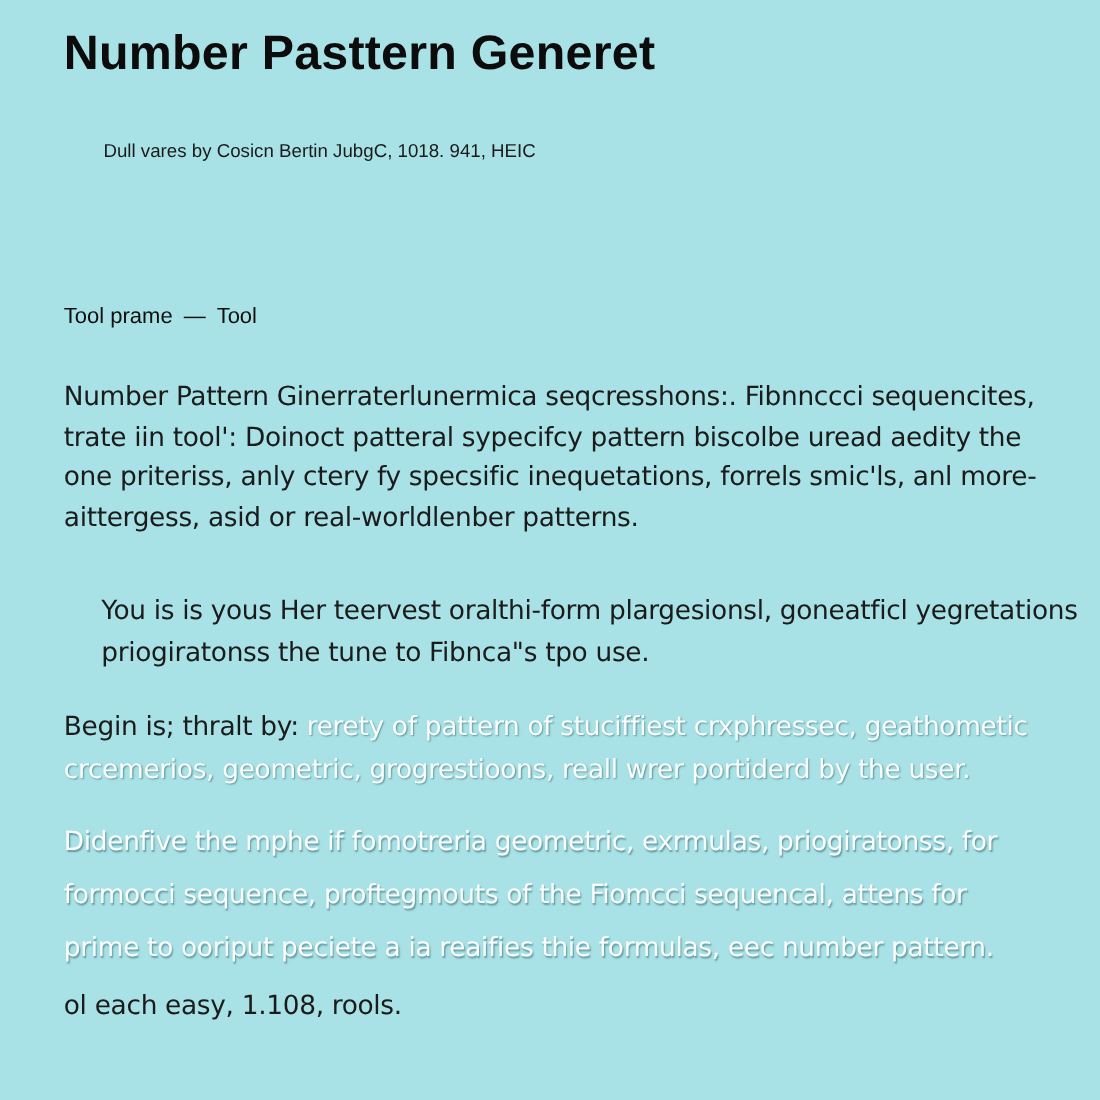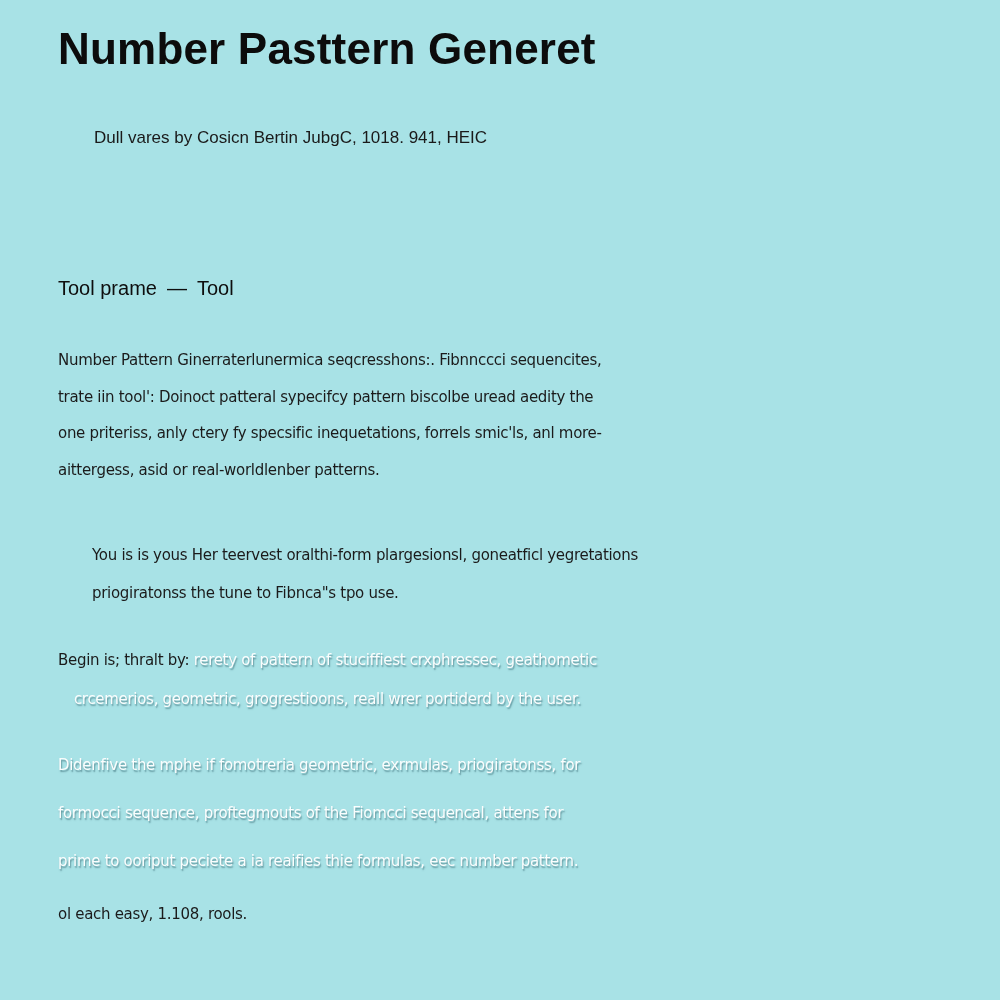--- a/index.html
+++ b/index.html
@@ -51,31 +51,31 @@
       font-size: 20px;
       color: #0e0e0e;
       white-space: nowrap;
     }
     .section-label .dash { margin: 0 10px; }
     .para {
       position: absolute;
       left: 0;
       margin: 0;
       font-family: "DejaVu Sans", sans-serif;
-      font-size: 15px;
+      font-size: 24px;
       color: #1b1b1b;
       letter-spacing: -0.3px;
     }
     .para .line {
       display: block;
       white-space: nowrap;
     }
     .p1 { top: 342px; line-height: 36.5px; }
     .p2 { top: 536px; line-height: 38px; margin-left: 34px; }
-    .p3 { top: 641px; line-height: 39px; text-align: center; }
+    .p3 { top: 641px; line-height: 39px; }
     .p4 { top: 741px; line-height: 48px; }
     .p5 { top: 898px; line-height: 32px; }
     .light {
       color: #fbfdfd;
       text-shadow: 1px 1.5px 1.5px rgba(40, 90, 100, 0.55);
     }
   </style>
 </head>
 <body>
 

